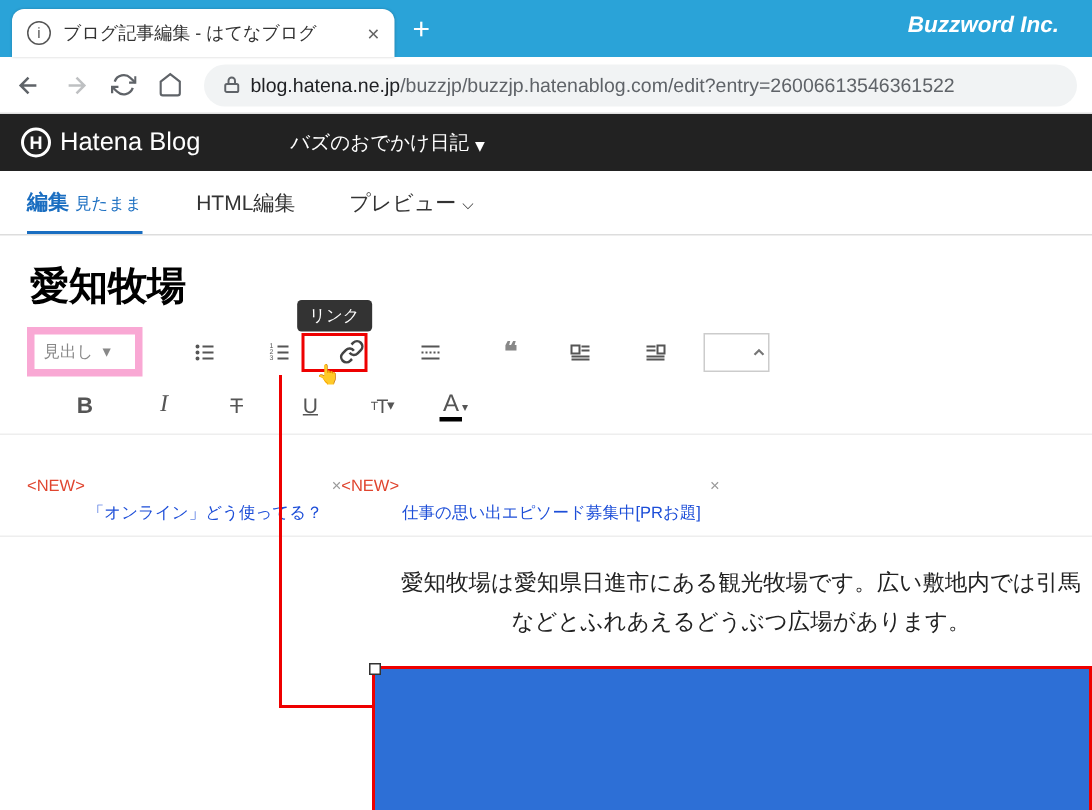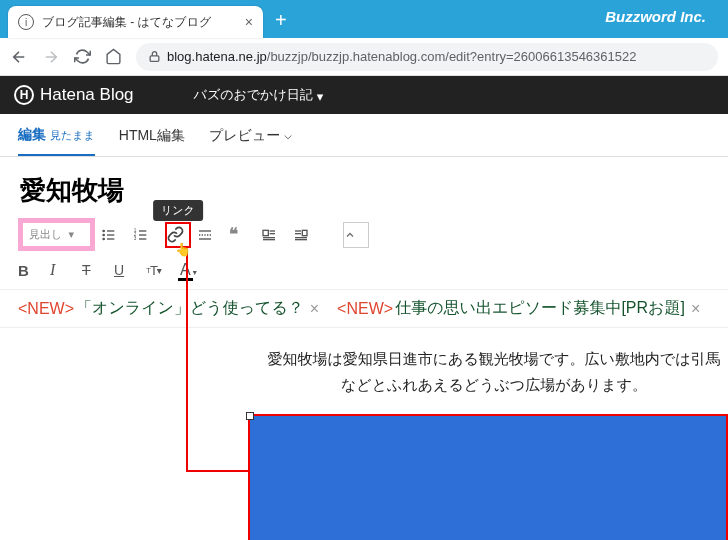--- a/index.html
+++ b/index.html
@@ -12,38 +12,38 @@
 .new-tab { color: #fff; font-size: 20px; font-weight: 300; margin-left: 12px; margin-bottom: 6px; cursor: pointer; }
 .company { position: absolute; right: 22px; top: 8px; color: #fff; font-weight: bold; font-style: italic; font-size: 15px; }
 .addr-bar { background: #fff; height: 38px; display: flex; align-items: center; padding: 0 10px; gap: 14px; border-bottom: 1px solid #e0e0e0; }
 .nav-icon { color: #5f6368; cursor: pointer; display: flex; align-items: center; }
 .url-box { flex: 1; background: #f1f3f4; border-radius: 14px; height: 28px; display: flex; align-items: center; padding: 0 12px; font-size: 13px; color: #5f6368; gap: 6px; }
 .url-host { color: #202124; }
 .hatena-header { background: #222; height: 38px; display: flex; align-items: center; padding: 0 14px; color: #fff; gap: 16px; }
 .hatena-logo { display: flex; align-items: center; gap: 6px; font-size: 17px; font-weight: 300; }
 .hatena-logo-mark { width: 20px; height: 20px; border: 2px solid #fff; border-radius: 50%; display: flex; align-items: center; justify-content: center; font-size: 12px; font-weight: bold; }
 .blog-name { font-size: 13px; display: flex; align-items: flex-end; gap: 4px; cursor: pointer; margin-left: 44px; }
-.editor-tabs { display: flex; align-items: center; gap: 24px; padding: 12px 18px 0; border-bottom: 1px solid #ddd; }
+.editor-tabs { display: flex; align-items: center; gap: 36px; padding: 12px 18px 0; border-bottom: 1px solid #ddd; }
 .editor-tab { font-size: 14px; color: #333; padding-bottom: 10px; cursor: pointer; display: flex; align-items: center; gap: 4px; }
 .editor-tab.active { color: #1a6ec1; font-weight: bold; border-bottom: 2px solid #1a6ec1; }
 .sub { font-size: 11px; font-weight: normal; }
 .title-input { margin: 14px 18px 8px; text-decoration: underline; }
 .title-input input { font-size: 26px; font-weight: bold; border: none; outline: none; width: 100%; padding: 4px 2px; }
 .toolbar { padding: 0 18px; }
 .toolbar-row { display: flex; align-items: center; gap: 6px; margin-bottom: 6px; position: relative; }
 .heading-select { border: 5px solid #f9a8d4; font-size: 11px; color: #888; padding: 4px 16px 4px 6px; background: #fff; cursor: pointer; position: relative; }
-.tb-btn { width: 26px; height: 26px; display: flex; align-items: center; justify-content: flex-start; cursor: pointer; color: #555; position: relative; }
+.tb-btn { width: 44px; height: 26px; display: flex; align-items: center; justify-content: flex-end; cursor: pointer; color: #555; position: relative; }
 .tb-btn.highlighted { border: 2px solid #e00; }
 .tb-btn.boxed { border: 1px solid #ccc; }
 .tooltip { position: absolute; top: -24px; left: 50%; transform: translateX(-50%); background: #333; color: #fff; font-size: 11px; padding: 3px 8px; border-radius: 3px; white-space: nowrap; }
 .cursor-pointer { position: absolute; top: 18px; left: 8px; font-size: 13px; pointer-events: none; z-index: 5; }
-.new-tags { padding: 8px 18px; font-size: 16px; border-top: 1px solid #eee; border-bottom: 1px solid #eee; display: flex; gap: 18px; }
+.new-tags { padding: 8px 18px; font-size: 11px; border-top: 1px solid #eee; border-bottom: 1px solid #eee; display: flex; }
 .new-tag { display: flex; align-items: center; gap: 2px; }
 .new-label { color: #e0452f; }
-.new-text { color: #14532d; }
+.new-text { color: #1d4ed8; margin-top: 36px; }
 .tag-close { color: #999; margin-left: 4px; cursor: pointer; }
 .content-area { padding: 0; position: relative; }
 .body-text { font-size: 15px; line-height: 1.7; color: #222; padding: 18px 0 8px 260px; text-align: center; }
 .img-selection { position: absolute; left: 248px; top: 86px; right: 0; border: 2px solid #e00; background: #2d6fd6; height: 160px; }
 .sel-handle { position: absolute; width: 8px; height: 8px; background: #fff; border: 1px solid #333; }
 .sel-handle.tl { top: -4px; left: -4px; }
 .red-line-v { position: absolute; border-left: 2px solid #e00; left: 186px; top: 250px; height: 222px; }
 .red-line-h { position: absolute; border-top: 2px solid #e00; left: 186px; top: 470px; width: 64px; }
 svg { display: block; }
 </style>

